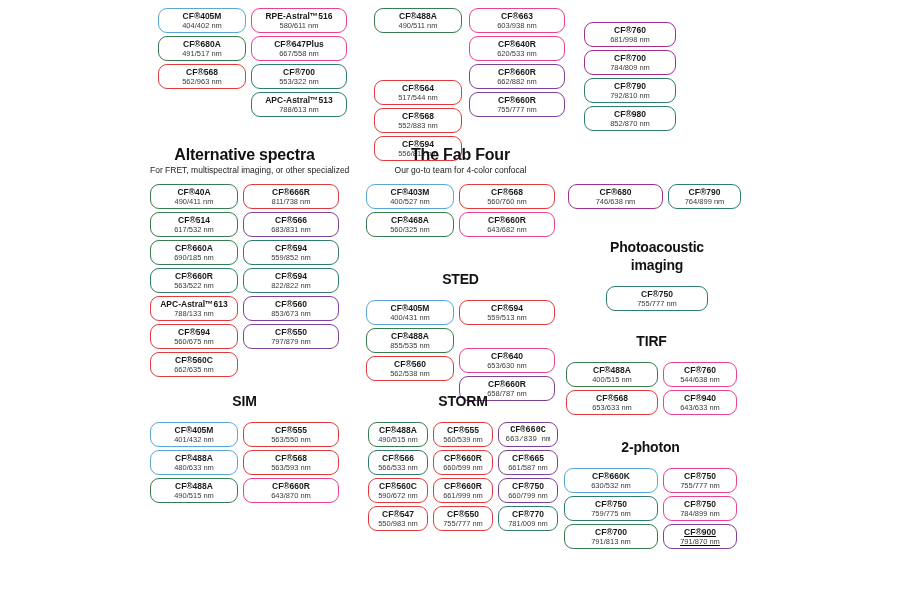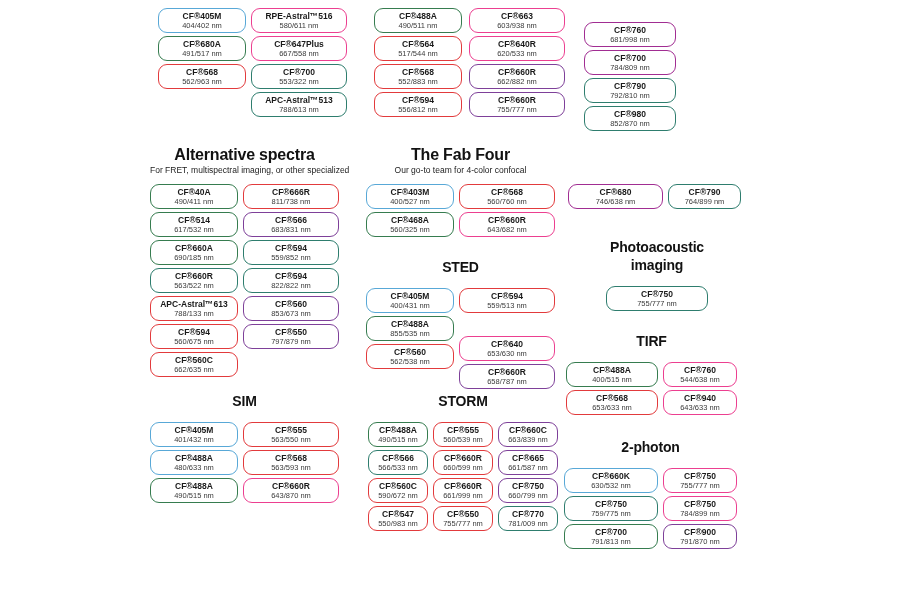--- a/index.html
+++ b/index.html
@@ -71,21 +71,21 @@
         </div>
       </div>
     </div>
     <div class="cluster" style="left: 374px; top: 8px; width: 88px;">
       <div class="cols">
         <div class="col" style="width: 88px;">
           <div class="box" style="border-color: rgb(54, 124, 79);">
             <div class="name">CF®488A</div>
             <div class="vals">490/511 nm</div>
           </div>
-          <div class="box" style="border-color: rgb(226, 58, 60);">
+          <div class="box" style="border-color: rgb(226, 58, 60); margin-top: 44px;">
             <div class="name">CF®564</div>
             <div class="vals">517/544 nm</div>
           </div>
           <div class="box" style="border-color: rgb(226, 58, 60);">
             <div class="name">CF®568</div>
             <div class="vals">552/883 nm</div>
           </div>
           <div class="box" style="border-color: rgb(226, 58, 60);">
             <div class="name">CF®594</div>
             <div class="vals">556/812 nm</div>
@@ -218,21 +218,21 @@
             <div class="name">CF®568</div>
             <div class="vals">560/760 nm</div>
           </div>
           <div class="box" style="border-color: rgb(236, 63, 144);">
             <div class="name">CF®660R</div>
             <div class="vals">643/682 nm</div>
           </div>
         </div>
       </div>
     </div>
-    <div class="cluster" style="left: 366px; top: 258px; width: 189px;">
+    <div class="cluster" style="left: 366px; top: 270px; width: 189px;">
       <div class="title">STED</div>
       <div class="cols">
         <div class="col" style="width: 88px;">
           <div class="box" style="border-color: rgb(88, 168, 215);">
             <div class="name">CF®405M</div>
             <div class="vals">400/431 nm</div>
           </div>
           <div class="box" style="border-color: rgb(54, 124, 79);">
             <div class="name">CF®488A</div>
             <div class="vals">855/535 nm</div>
@@ -324,21 +324,21 @@
           <div class="box" style="border-color: rgb(226, 58, 60);">
             <div class="name">CF®660R</div>
             <div class="vals">661/999 nm</div>
           </div>
           <div class="box" style="border-color: rgb(226, 58, 60);">
             <div class="name">CF®550</div>
             <div class="vals">755/777 nm</div>
           </div>
         </div>
         <div class="col" style="width: 60px;">
-          <div class="box" style="border-color: rgb(126, 64, 153);">
+          <div class="box" style="border-color: rgb(126, 64, 153); font-family: Liberation Mono, monospace;">
             <div class="name">CF®660C</div>
             <div class="vals">663/839 nm</div>
           </div>
           <div class="box" style="border-color: rgb(126, 64, 153);">
             <div class="name">CF®665</div>
             <div class="vals">661/587 nm</div>
           </div>
           <div class="box" style="border-color: rgb(126, 64, 153);">
             <div class="name">CF®750</div>
             <div class="vals">660/799 nm</div>
@@ -421,20 +421,20 @@
         </div>
         <div class="col" style="width: 74px;">
           <div class="box" style="border-color: rgb(236, 63, 144);">
             <div class="name">CF®750</div>
             <div class="vals">755/777 nm</div>
           </div>
           <div class="box" style="border-color: rgb(236, 63, 144);">
             <div class="name">CF®750</div>
             <div class="vals">784/899 nm</div>
           </div>
-          <div class="box" style="border-color: rgb(126, 64, 153);">
+          <div class="box" style="border-color: rgb(126, 64, 153); text-decoration: underline;">
             <div class="name">CF®900</div>
             <div class="vals">791/870 nm</div>
           </div>
         </div>
       </div>
     </div>
   </div>
 
 </body></html>

